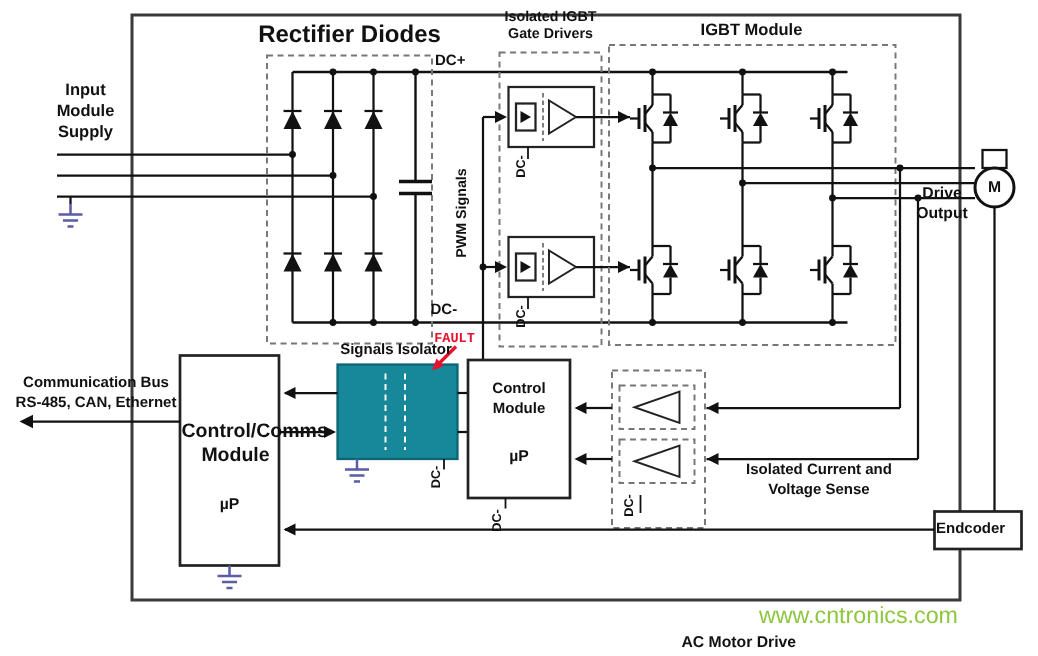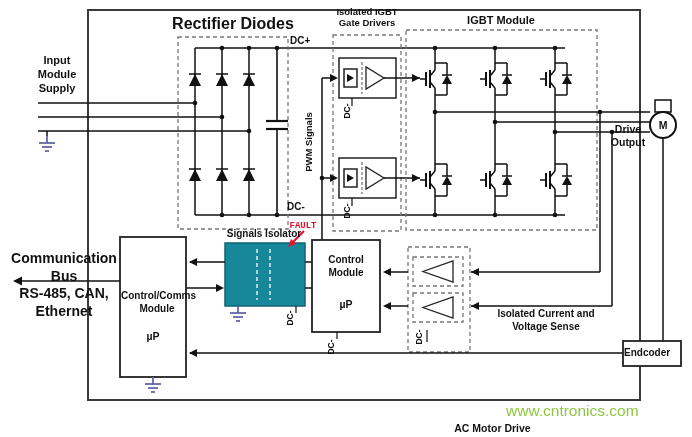--- a/index.html
+++ b/index.html
@@ -240,24 +240,24 @@
   <div class="lbl" style="left:287px;top:201px;width:30px;text-align:left;font-size:10px;">DC-</div>
   <div class="vlbl" style="left:308px;top:142px;font-size:9.5px;">PWM Signals</div>
   <div class="lbl" style="left:603px;top:80px;width:50px;margin-top:43px;">Drive
 Output</div>
   <div class="lbl" style="left:655px;top:119px;width:16px;font-size:10.5px;">M</div>
   <div class="lbl" style="left:212px;top:228px;width:104px;font-size:10px;">Signals Isolator</div>
   <div class="lbl fault" style="left:283px;top:221px;width:40px;font-family:Liberation Mono, monospace;">FAULT</div>
   <div class="lbl" style="left:313px;top:254px;width:66px;font-size:10px;">Control
 Module</div>
   <div class="lbl" style="left:313px;top:298px;width:66px;">µP</div>
-  <div class="lbl" style="left:121px;top:290px;width:72px;font-size:10px;">Control/Comms
+  <div class="lbl" style="left:121px;top:279px;width:72px;font-size:13px;">Control/Comms
 Module</div>
   <div class="lbl" style="left:121px;top:330px;width:64px;">µP</div>
-  <div class="lbl" style="left:4px;top:250px;width:120px;font-size:14px;">Communication Bus
+  <div class="lbl" style="left:4px;top:250px;width:120px;font-size:10px;">Communication Bus
 RS-485, CAN, Ethernet</div>
   <div class="lbl" style="left:487px;top:308px;width:118px;font-size:10px;">Isolated Current and
 Voltage Sense</div>
   <div class="lbl" style="left:624px;top:347px;width:36px;font-size:10px;">Endcoder</div>
   <div class="lbl" style="left:435px;top:375px;width:115px;margin-top:47px;">AC Motor Drive</div>
   <div class="vlbl" style="left:347px;top:111px;">DC-</div>
   <div class="vlbl" style="left:347px;top:211px;">DC-</div>
   <div class="vlbl" style="left:290px;top:318px;">DC-</div>
   <div class="vlbl" style="left:331px;top:347px;">DC-</div>
   <div class="vlbl" style="left:419px;top:337px;">DC-</div>

